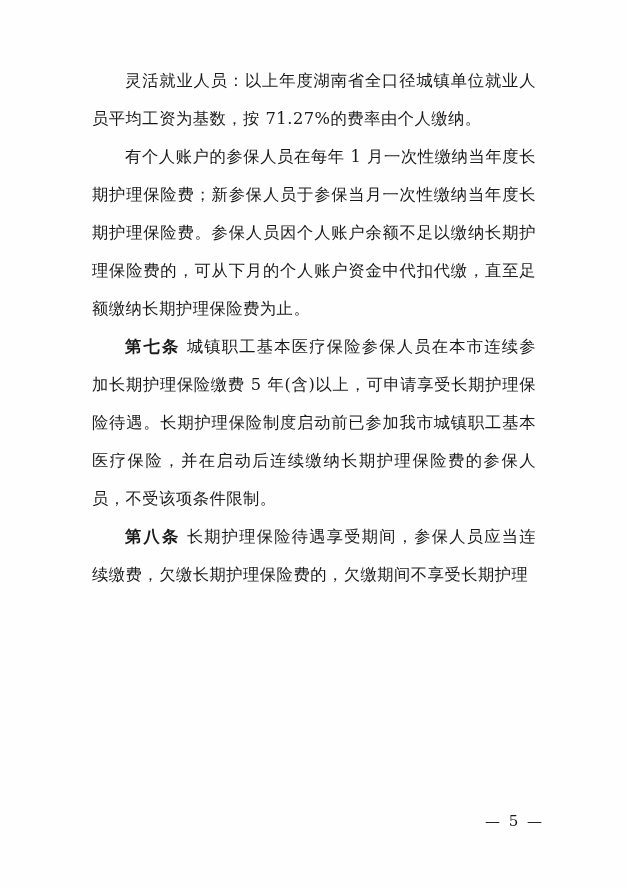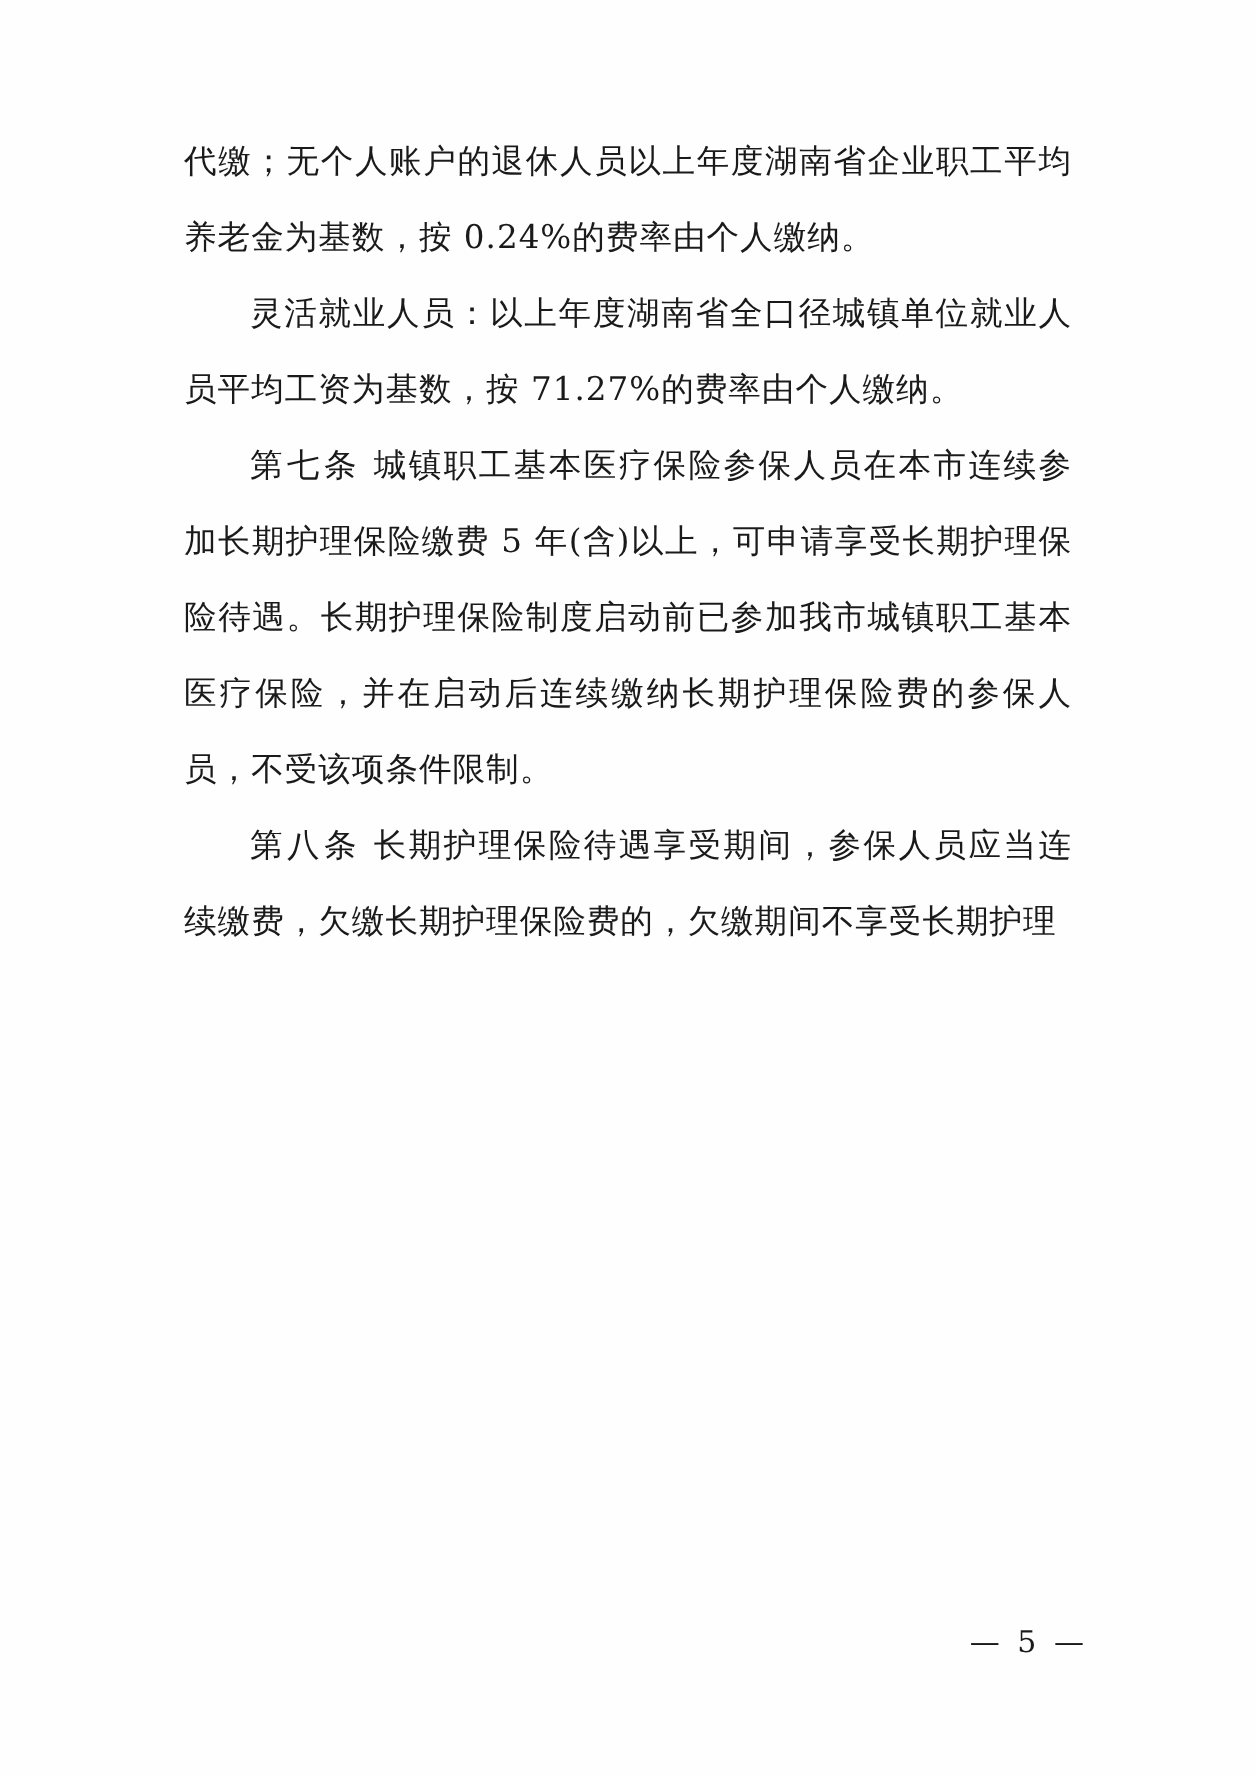--- a/index.html
+++ b/index.html
@@ -35,48 +35,48 @@
     text-align: justify;
     text-justify: inter-ideograph;
     letter-spacing: 0.5px;
     margin: 0;
     text-indent: 0;
   }
   .para.indent {
     text-indent: 33px;
   }
   .para .lead {
-    font-weight: normal;
+    font-weight: bold;
     font-family: "DejaVu Serif", "Liberation Serif", serif;
     letter-spacing: 1.5px;
   }
   .footer {
     position: absolute;
     right: 84px;
     top: 812px;
     font-size: 15px;
     letter-spacing: 2px;
     color: #1a1a1a;
     font-family: "DejaVu Serif", "Liberation Serif", serif;
   }
 </style>
 </head>
 <body>
 
 <div class="page">
   <div class="content">
 
-    <p class="para">
-      <span>代缴；无个人账户的退休人员以上年度湖南省企业职工平均养老金为基数，按 0.24%的费率由个人缴纳。</span>
-    </p>
 
     <p class="para indent">
       <span>灵活就业人员：以上年度湖南省全口径城镇单位就业人员平均工资为基数，按 71.27%的费率由个人缴纳。</span>
     </p>
 
+    <p class="para indent">
+      <span>有个人账户的参保人员在每年 1 月一次性缴纳当年度长期护理保险费；新参保人员于参保当月一次性缴纳当年度长期护理保险费。参保人员因个人账户余额不足以缴纳长期护理保险费的，可从下月的个人账户资金中代扣代缴，直至足额缴纳长期护理保险费为止。</span>
+    </p>
 
 
 
     <p class="para indent">
       <span class="lead">第七条</span>
       <span>城镇职工基本医疗保险参保人员在本市连续参加长期护理保险缴费 5 年(含)以上，可申请享受长期护理保险待遇。长期护理保险制度启动前已参加我市城镇职工基本医疗保险，并在启动后连续缴纳长期护理保险费的参保人员，不受该项条件限制。</span>
     </p>
 
     <p class="para indent">
       <span class="lead">第八条</span>

